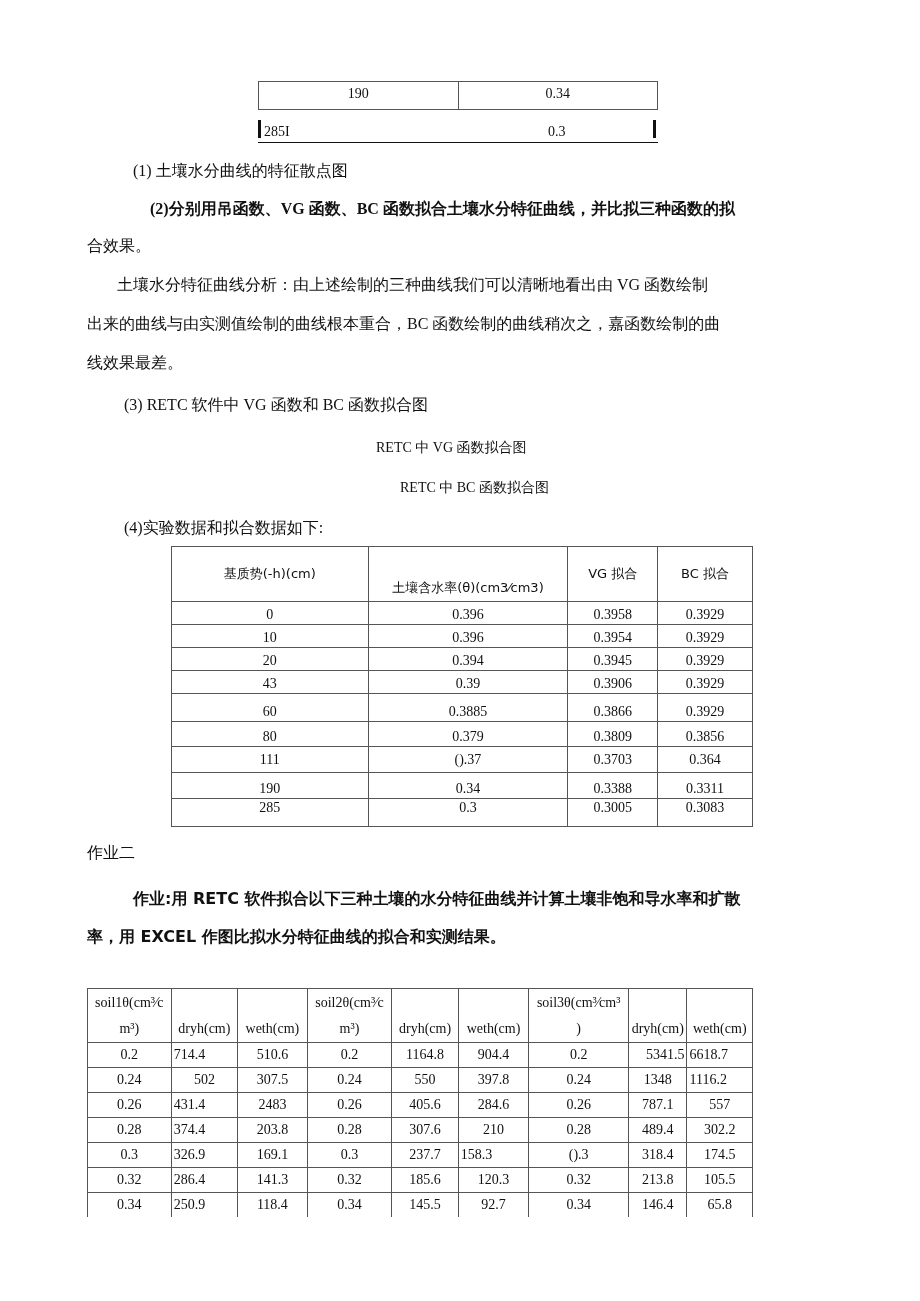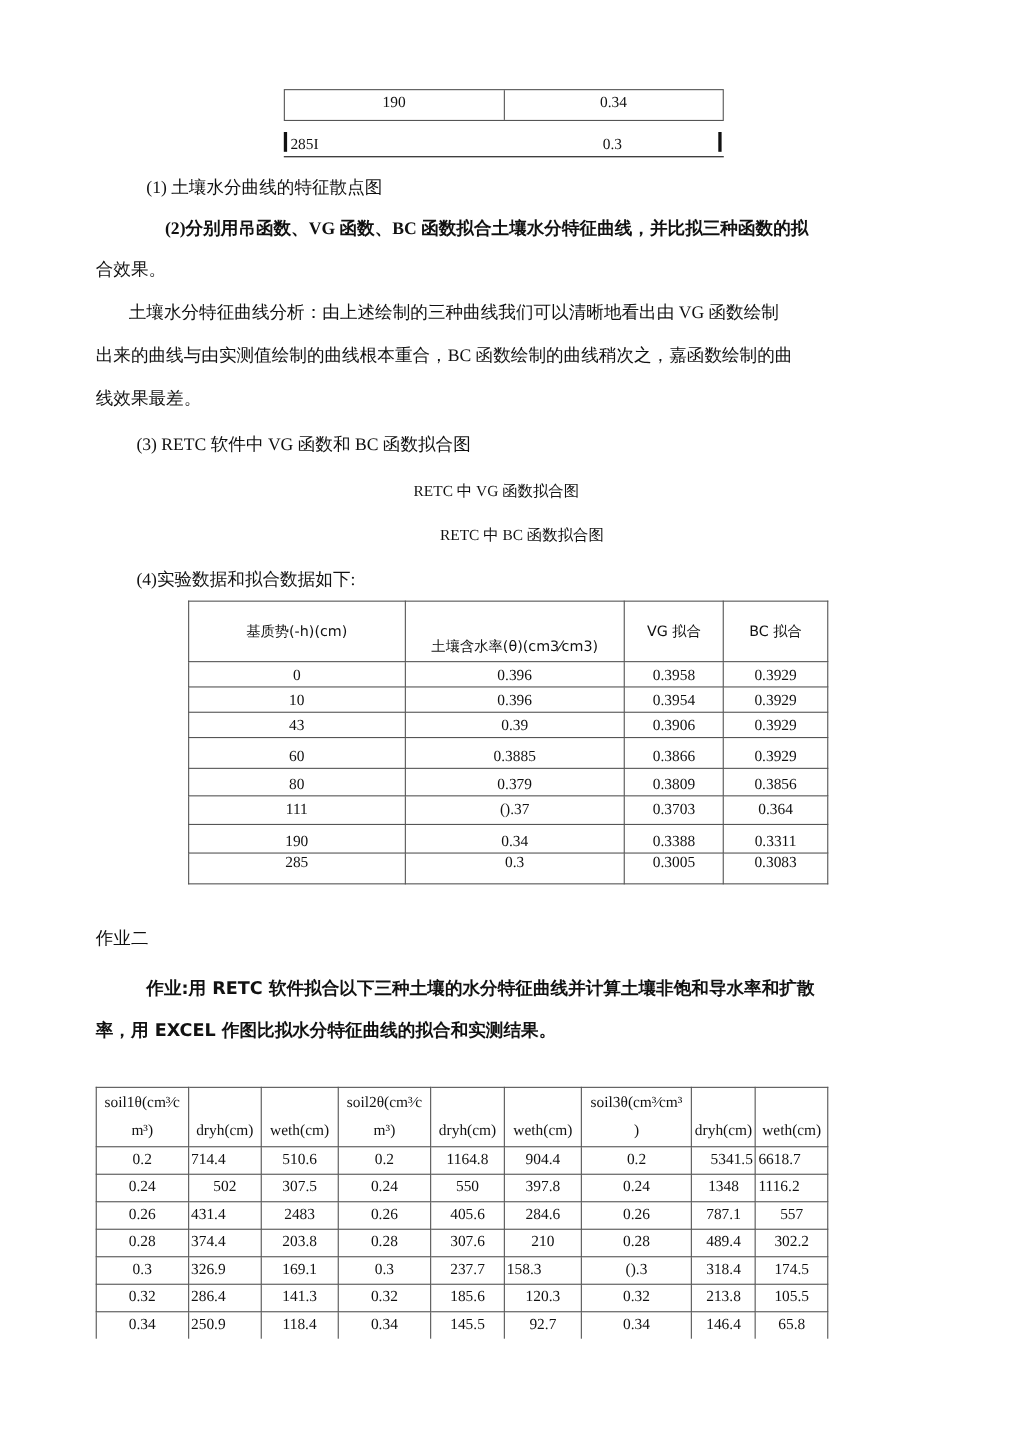--- a/index.html
+++ b/index.html
@@ -77,20 +77,26 @@
   <tr>
         <td>0</td>
         <td>0.396</td>
         <td>0.3958</td>
         <td>0.3929</td>
       </tr>
   <tr>
         <td>10</td>
         <td>0.396</td>
         <td>0.3954</td>
+        <td>0.3929</td>
+      </tr>
+  <tr>
+        <td>20</td>
+        <td>0.394</td>
+        <td>0.3945</td>
         <td>0.3929</td>
       </tr>
   <tr>
         <td>43</td>
         <td>0.39</td>
         <td>0.3906</td>
         <td>0.3929</td>
       </tr>
   <tr>
         <td style="height:27px">60</td>

